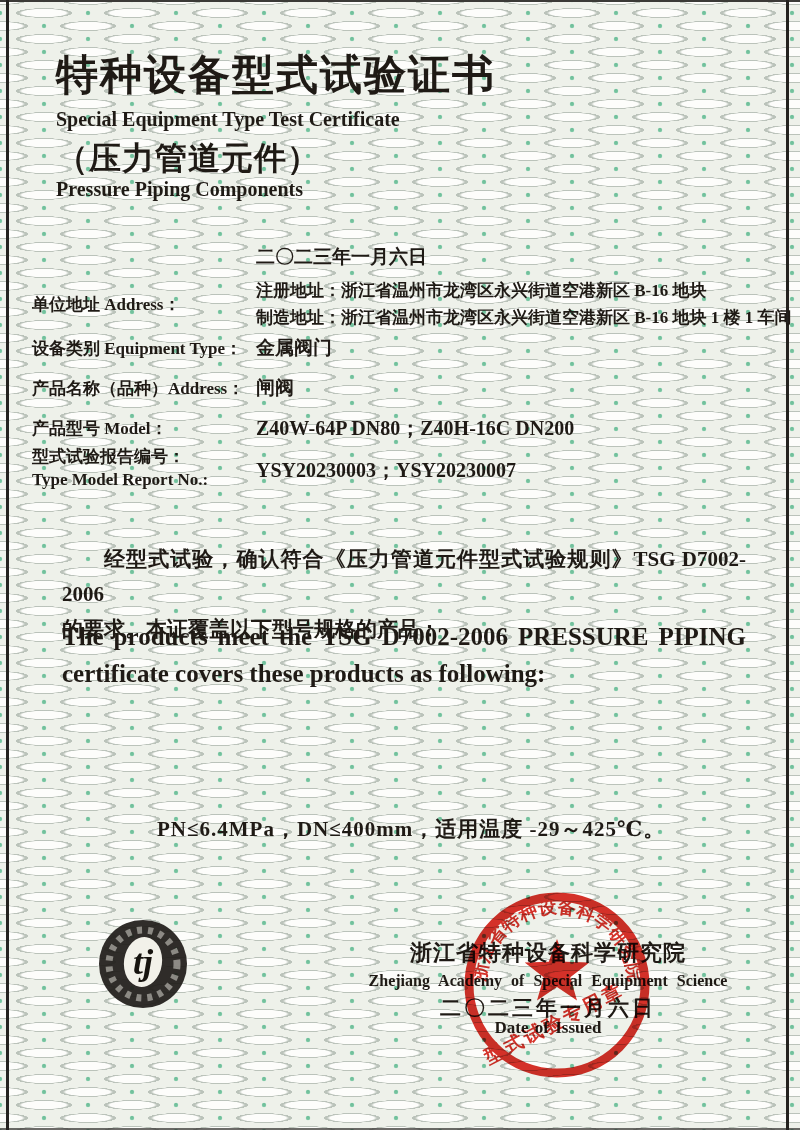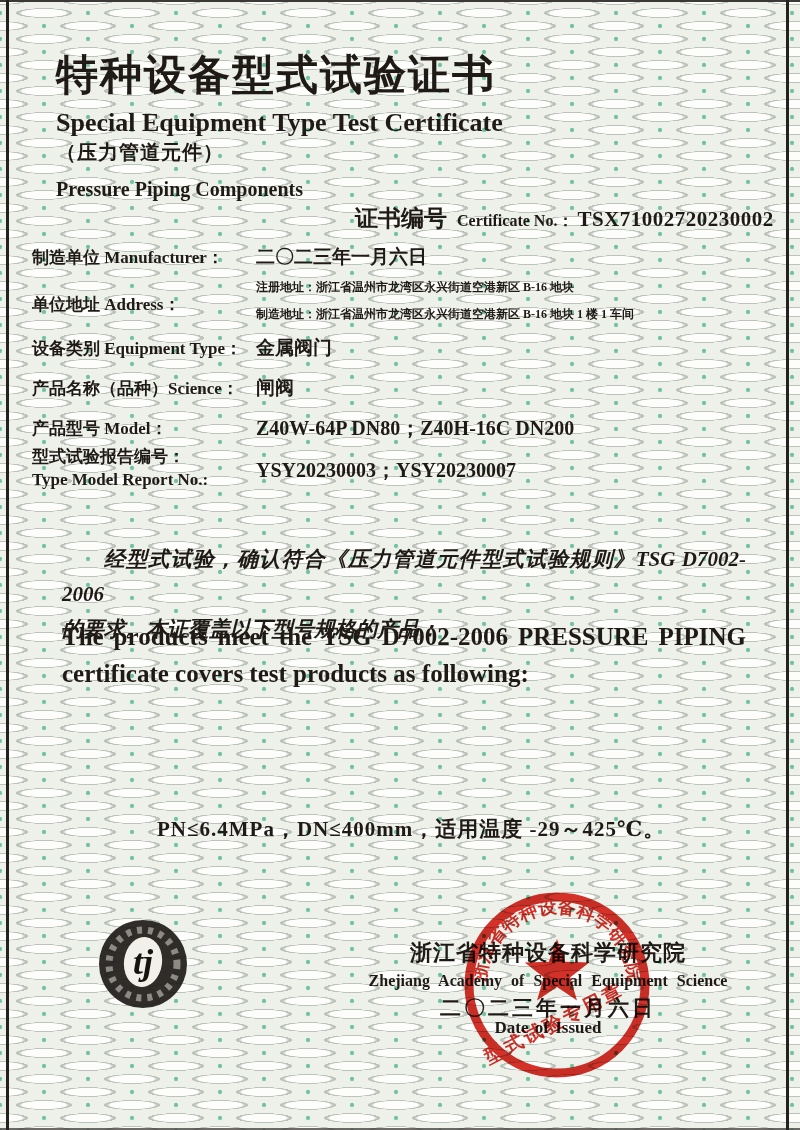--- a/index.html
+++ b/index.html
@@ -17,34 +17,34 @@
     background-position:0 0,44px 13px,44px 0,0 13px,22px 6px;
   }
   .abs{position:absolute;}
   .edge-top{left:0;top:0;width:100%;height:2px;background:#3b3a37;}
   .edge-bottom{left:0;bottom:0;width:100%;height:2px;background:#3b3a37;opacity:.75;}
   .edge-left{left:6px;top:0;height:100%;width:3px;background:#24221f;}
   .edge-right{left:786px;top:0;height:100%;width:3px;background:#24221f;}
 
   .hdr{left:56px;width:744px;text-align:left;line-height:1.12;}
   .title-cn{top:52px;font-size:42px;letter-spacing:2px;}
-  .title-en{top:108px;font-size:26px;}
-  .sub-cn{top:141px;font-size:20px;letter-spacing:1px;}
+  .title-en{top:108px;font-size:20px;}
+  .sub-cn{top:141px;font-size:32px;letter-spacing:1px;}
   .sub-en{top:178px;font-size:20px;}
   .certno{left:355px;top:203px;white-space:nowrap;}
   .certno-cn{font-size:23px;}
   .certno-en{font-size:16px;margin:0 4px 0 10px;}
   .certno-val{font-size:21px;letter-spacing:.5px;}
 
   .f-label{left:32px;font-size:17px;white-space:nowrap;}
   .f-value{left:256px;font-size:19px;white-space:nowrap;}
-  .f-value.small{font-size:12px;}
+  .f-value.small{font-size:17px;}
   .f-value.wide{font-size:20px;}
 
-  .para-cn{left:62px;top:542px;width:684px;font-size:21px;line-height:35px;font-style:italic;}
+  .para-cn{left:62px;top:542px;width:684px;font-size:21px;line-height:35px;}
   .para-cn .l1{text-indent:42px;text-align:justify;text-align-last:justify;}
   .para-en{left:62px;top:618px;width:684px;font-size:25px;line-height:37px;}
   .jl{text-align:justify;text-align-last:justify;}
   .spec{left:157px;top:806px;font-size:21px;letter-spacing:1px;white-space:nowrap;margin-top:9px;}
 
   .footer{left:346px;top:942px;width:404px;text-align:center;line-height:1;}
   .org-cn{font-size:22px;letter-spacing:1px;}
   .org-en{font-size:16px;margin-top:9px;word-spacing:5px;}
   .date-cn{font-size:21px;margin-top:9px;letter-spacing:3px;}
   .date-label{font-size:17px;margin-top:0;word-spacing:2px;}
@@ -59,51 +59,47 @@
 
   <div class="abs edge-top"></div>
   <div class="abs edge-bottom"></div>
   <div class="abs edge-left"></div>
   <div class="abs edge-right"></div>
 
   <div class="abs hdr title-cn">特种设备型式试验证书</div>
   <div class="abs hdr title-en">Special Equipment Type Test Certificate</div>
   <div class="abs hdr sub-cn">（压力管道元件）</div>
   <div class="abs hdr sub-en">Pressure Piping Components</div>
-  <div class="abs certno">
-    <span class="certno-cn">证书编号</span><span class="certno-en">Certificate No.：</span><span class="certno-val">TSX71002720230002</span>
-  </div>
 
-  <div class="abs f-label" style="top:246px">制造单位 Manufacturer：</div>
   <div class="abs f-value" style="top:244px">二〇二三年一月六日</div>
 
   <div class="abs f-label" style="top:293px">单位地址 Address：</div>
   <div class="abs f-value small" style="top:279px">注册地址：浙江省温州市龙湾区永兴街道空港新区 B-16 地块</div>
   <div class="abs f-value small" style="top:306px">制造地址：浙江省温州市龙湾区永兴街道空港新区 B-16 地块 1 楼 1 车间</div>
 
   <div class="abs f-label" style="top:337px">设备类别 Equipment Type：</div>
   <div class="abs f-value" style="top:335px">金属阀门</div>
 
-  <div class="abs f-label" style="top:377px">产品名称（品种）Science：</div>
+  <div class="abs f-label" style="top:377px">产品名称（品种）Address：</div>
   <div class="abs f-value" style="top:375px">闸阀</div>
 
   <div class="abs f-label" style="top:417px">产品型号 Model：</div>
   <div class="abs f-value wide" style="top:415px">Z40W-64P DN80；Z40H-16C DN200</div>
 
   <div class="abs f-label" style="top:445px">型式试验报告编号：</div>
   <div class="abs f-label" style="top:470px">Type Model Report No.:</div>
   <div class="abs f-value wide" style="top:457px">YSY20230003；YSY20230007</div>
 
   <div class="abs para-cn">
     <div class="l1">经型式试验，确认符合《压力管道元件型式试验规则》TSG D7002-2006</div>
     <div>的要求。本证覆盖以下型号规格的产品：</div>
   </div>
   <div class="abs para-en">
     <div class="jl">The products meet the TSG D7002-2006 PRESSURE PIPING</div>
-    <div>certificate covers test products as following:</div>
+    <div>certificate covers these products as following:</div>
   </div>
   <div class="abs spec">PN≤6.4MPa，DN≤400mm，适用温度 -29～425℃。</div>
 
   <div class="abs footer">
     <div class="org-cn">浙江省特种设备科学研究院</div>
     <div class="org-en">Zhejiang Academy of Special Equipment Science</div>
     <div class="date-cn">二〇二三年一月六日</div>
     <div class="date-label">Date of Issued</div>
   </div>
 

